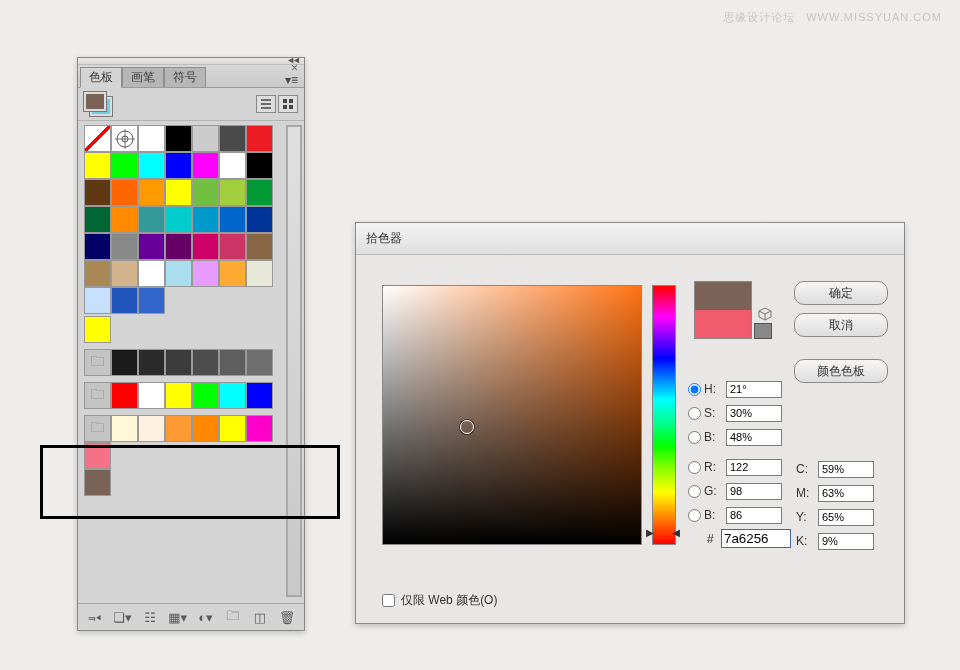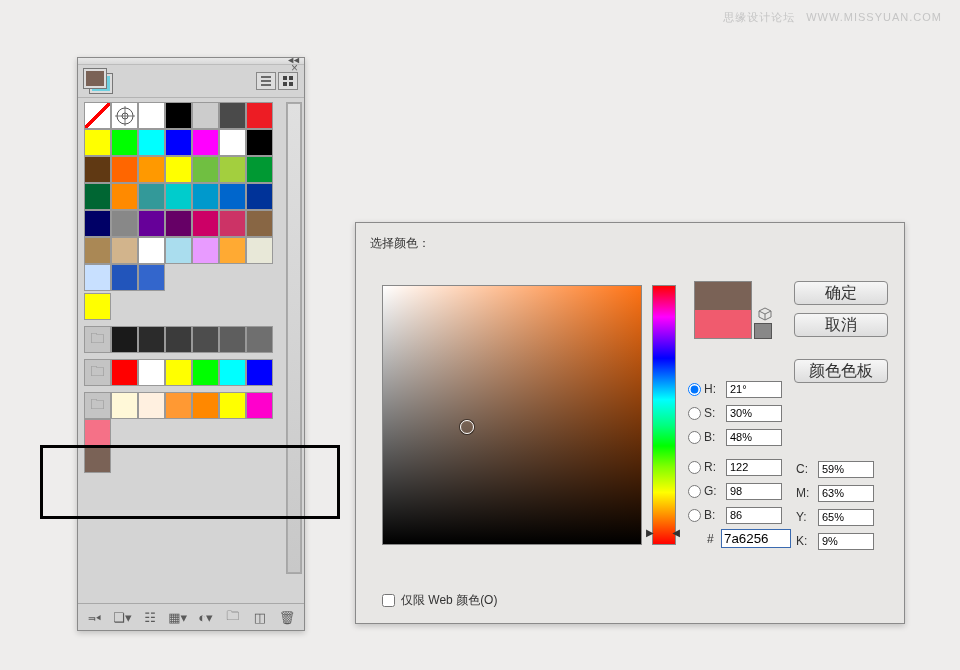--- a/index.html
+++ b/index.html
@@ -41,21 +41,21 @@
 .field-area{position:absolute;left:26px;top:62px;width:258px;height:258px;border:1px solid #888;background:linear-gradient(to bottom,rgba(0,0,0,0),#000),linear-gradient(to right,#fff,#ff7314)}
 .ring{position:absolute;width:12px;height:12px;border:1px solid #fff;border-radius:50%;box-shadow:0 0 0 1px rgba(0,0,0,.5)}
 .hue{position:absolute;left:296px;top:62px;width:22px;height:258px;border:1px solid #888;background:linear-gradient(to bottom,#ff0000 0%,#ff00ff 12%,#8000ff 20%,#0000ff 28%,#0080ff 36%,#00ffff 44%,#00ff80 54%,#00ff00 62%,#80ff00 70%,#ffff00 80%,#ff8000 90%,#ff0000 100%)}
 .hue-ptr{position:absolute;left:290px;width:34px;display:flex;justify-content:space-between;color:#333;font-size:10px}
 .newold{position:absolute;left:338px;top:58px;width:56px;height:56px;border:1px solid #888}
 .newold .new{height:50%;background:#7a6256}
 .newold .old{height:50%;background:#f05b6e}
 .cube-ico{position:absolute;left:402px;top:84px;width:14px;height:14px}
 .cube-gray{position:absolute;left:398px;top:100px;width:16px;height:14px;background:#888;border:1px solid #555}
 .btns{position:absolute;right:16px;top:58px;display:flex;flex-direction:column;gap:8px}
-.btn{width:92px;height:22px;border:1px solid #8a8a8a;background:linear-gradient(#f6f6f6,#dddddd);font-size:16px;display:flex;align-items:center;justify-content:center;border-radius:4px}
+.btn{width:92px;height:22px;border:1px solid #8a8a8a;background:linear-gradient(#f6f6f6,#dddddd);font-size:12px;display:flex;align-items:center;justify-content:center;border-radius:10px}
 .inputs{position:absolute;left:332px;top:156px;font-size:12px}
 .irow{display:flex;align-items:center;margin-bottom:4px;height:20px}
 .irow input[type=radio]{margin:0 3px 0 0}
 .irow .k{width:22px;text-align:left}
 .irow .tb{width:48px;height:15px;border:1px solid #7b7b7b;background:#fff;padding:0 3px;font-size:11px}
 .cinputs{position:absolute;left:440px;top:236px;font-size:12px}
 .hashrow{display:flex;align-items:center;margin-top:2px}
 .hashrow .tb{width:64px}
 .webonly{position:absolute;left:26px;bottom:14px;display:flex;align-items:center;gap:6px;font-size:12px}
 .webonly input{margin:0}
@@ -67,20 +67,26 @@
 <div class="watermark">
   <span>思缘设计论坛</span>
   <span>WWW.MISSYUAN.COM</span>
 </div>
 
 <div class="panel swatches">
   <div class="header-bar">
     <span class="chevrons">◄◄</span>
     <span class="close-x">×</span>
   </div>
+  <div class="tabs">
+    <div class="tab active">色板</div>
+    <div class="tab">画笔</div>
+    <div class="tab">符号</div>
+    <span class="menu">▾≡</span>
+  </div>
   <div class="fgbg-row">
     <div class="fgbg">
       <div class="bg"></div>
       <div class="fg"></div>
     </div>
     <div class="view-btns">
       <div class="vbtn">
           <svg viewBox="0 0 12 12">
             <path d="M1 2h10M1 6h10M1 10h10" stroke="#444" stroke-width="1.5"></path>
           </svg>
@@ -201,22 +207,22 @@
     <span class="ico">◐▾</span>
     <span class="ico">🗀</span>
     <span class="ico">◫</span>
     <span class="ico">🗑</span>
   </div>
 </div>
 
 <div class="highlight-box"></div>
 
 <div class="panel picker">
+  <div class="picker-title">拾色器</div>
   <div class="picker-body">
-    <div class="lbl">选择颜色：</div>
     <div class="field-area">
       <div class="ring" style="left:30%;top:52%"></div>
     </div>
     <div class="hue"></div>
     <div class="hue-ptr" style="top:304px">▶<span>◀</span></div>
     <div class="newold">
       <div class="new"></div>
       <div class="old"></div>
     </div>
     <div class="cube-ico"><svg viewBox="0 0 14 14">

